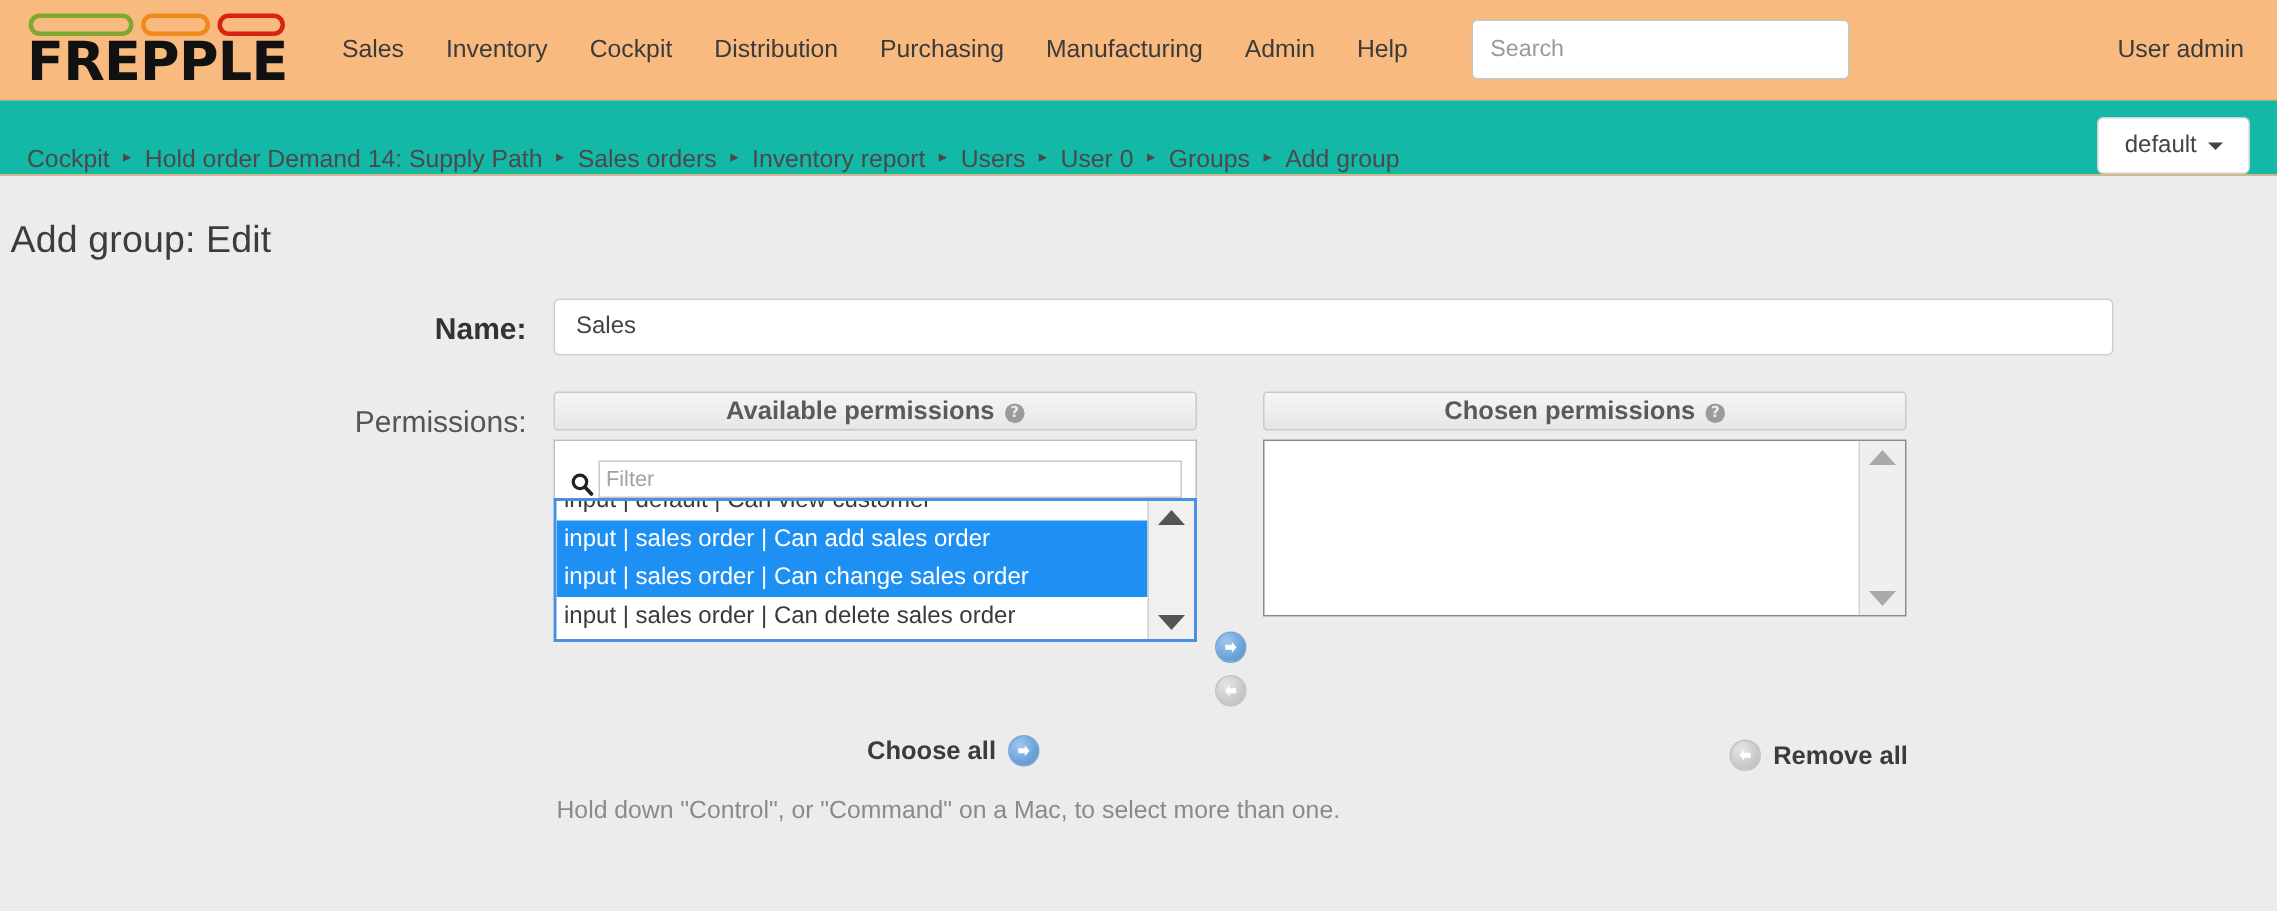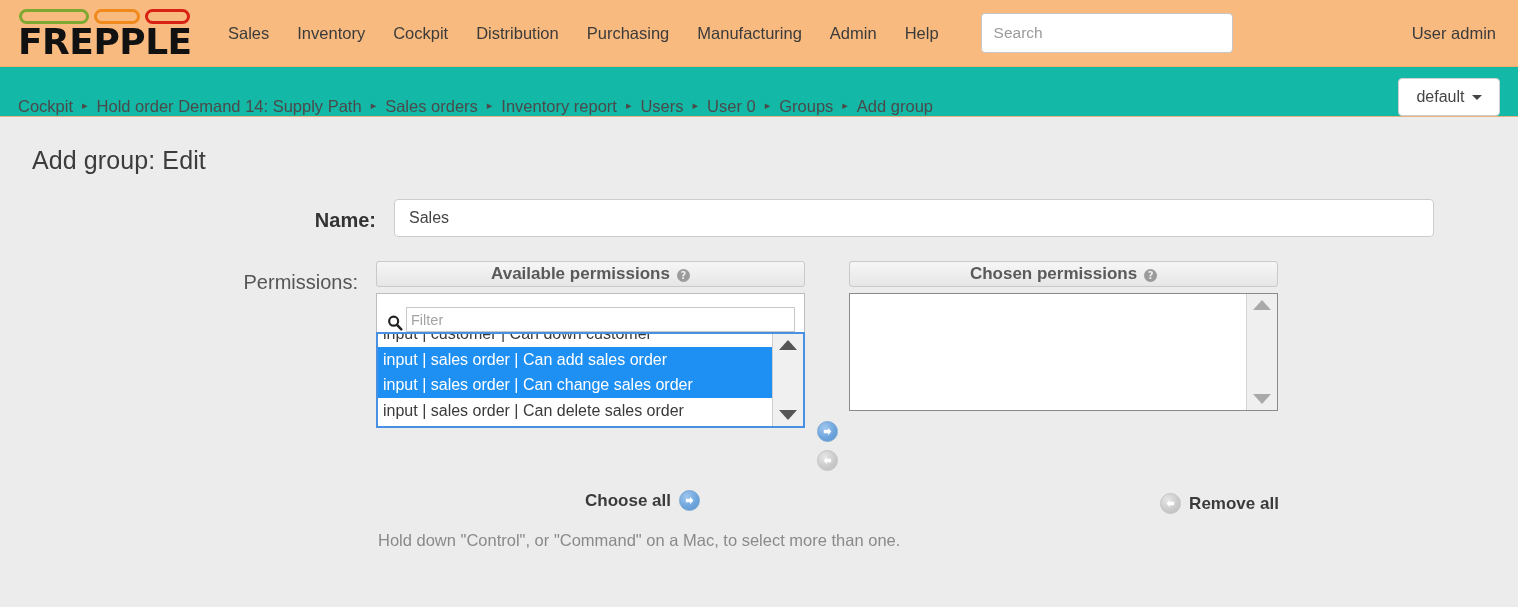--- a/index.html
+++ b/index.html
@@ -116,21 +116,21 @@
   }
   .caret {
     width: 0; height: 0;
     border-left: 5px solid transparent;
     border-right: 5px solid transparent;
     border-top: 5px solid #444;
     display: inline-block;
   }
 
   
-  .content { padding: 0 32px; }
+  .content { padding: 0 7px; }
   .page-title {
     font-size: 25px;
     color: #3c3c3c;
     font-weight: 400;
     margin: 29px 0 0 0;
     letter-spacing: 0.1px;
   }
 
   .form-row { display: flex; align-items: flex-start; margin-top: 24px; }
   .form-label {
@@ -382,21 +382,21 @@
           <div class="filter-box">
             <svg class="mag-icon" viewBox="0 0 20 20">
               <circle cx="8.5" cy="8" r="5" fill="none" stroke="#222" stroke-width="2.4"></circle>
               <line x1="12.3" y1="12" x2="17" y2="17" stroke="#222" stroke-width="2.8" stroke-linecap="round"></line>
             </svg>
             <input class="filter-input" type="text" placeholder="Filter" style="">
           </div>
 
           <div class="listbox">
             <div class="list-items shifted">
-              <div class="list-opt">input | customer | Can down customer</div>
+              <div class="list-opt">input | default | Can view customer</div>
               <div class="list-opt selected">input | sales order | Can add sales order</div>
               <div class="list-opt selected">input | sales order | Can change sales order</div>
               <div class="list-opt">input | sales order | Can delete sales order</div>
               <div class="list-opt">input | sales order | Can view sales order</div>
             </div>
             <div class="sb">
               <span class="tri-up"></span>
               <span class="tri-down"></span>
             </div>
           </div>

